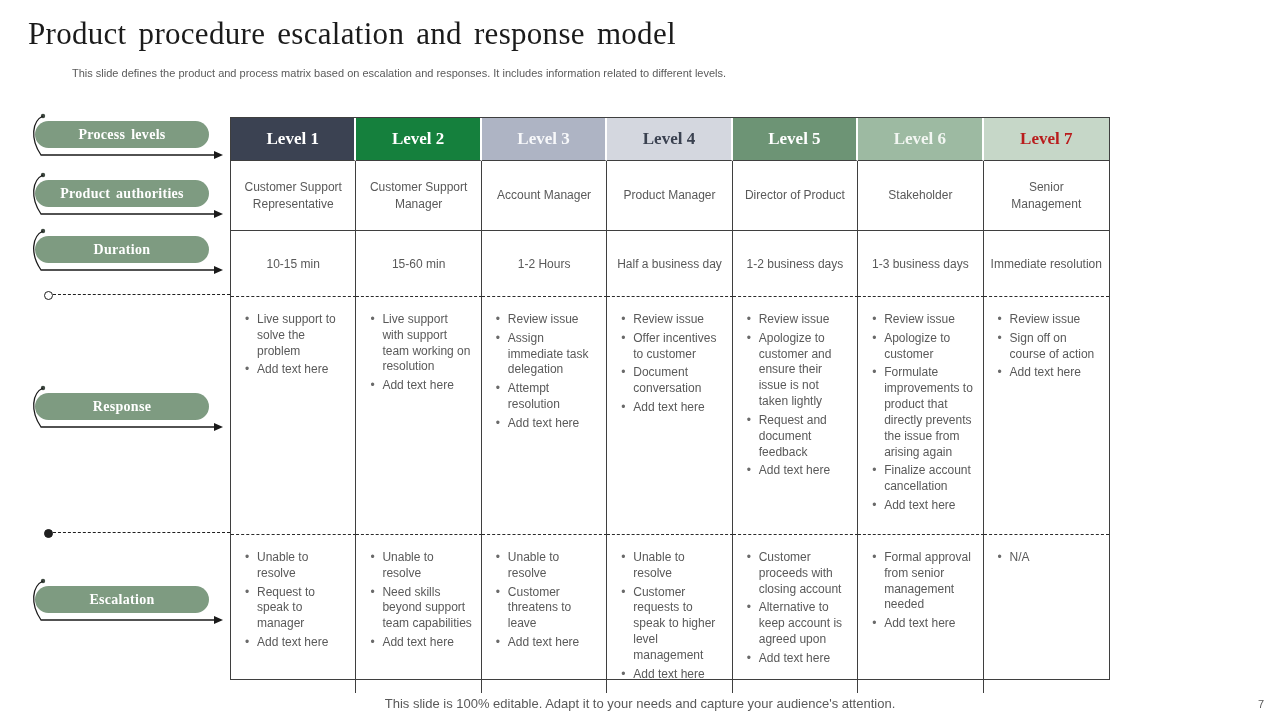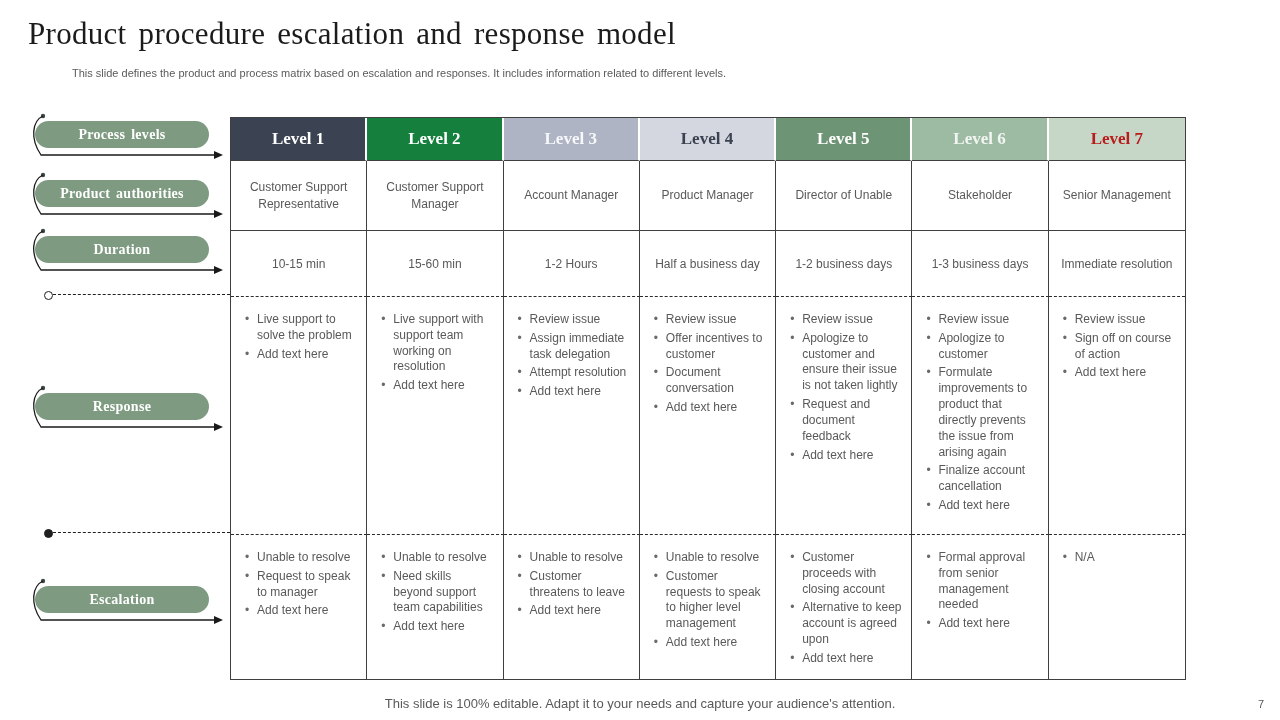--- a/index.html
+++ b/index.html
@@ -19,21 +19,21 @@
   .pill-group svg { position:absolute; left:0; top:0; }
   .pill {
     position:absolute; left:5px; top:10px; width:174px; height:27px; border-radius:14px;
     display:flex; align-items:center; justify-content:center;
     color:#ffffff; font-family:"Liberation Serif", serif; font-weight:bold; font-size:14px;
     letter-spacing:0.3px; word-spacing:2px;
   }
 
   
   .matrix {
-    position:absolute; left:230px; top:117px; width:956px; height:563px;
+    position:absolute; left:230px; top:117px; width:880px; height:563px;
     display:grid; grid-template-columns:repeat(7,1fr);
     grid-template-rows:43px 70px 65px 238px 1fr;
     border:1px solid #3f3f3f; box-sizing:border-box; background:#fff;
   }
   .cell { box-sizing:border-box; border-right:1px solid #3f3f3f; font-size:12px; color:#595959; }
   .cell.last { border-right:none; }
   .hcell {
     display:flex; align-items:center; justify-content:center;
     font-family:"Liberation Serif", serif; font-weight:bold; font-size:17px;
     border-right:2px solid #ffffff; border-bottom:1px solid #3f3f3f;
@@ -122,21 +122,21 @@
     <div class="cell hcell" style="background-color: rgb(174, 180, 196); color: rgb(247, 248, 250);">Level 3</div>
     <div class="cell hcell" style="background-color: rgb(212, 215, 223); color: rgb(58, 65, 80);">Level 4</div>
     <div class="cell hcell" style="background-color: rgb(109, 148, 117); color: rgb(255, 255, 255);">Level 5</div>
     <div class="cell hcell" style="background-color: rgb(157, 186, 162); color: rgb(242, 246, 242);">Level 6</div>
     <div class="cell hcell last" style="background-color: rgb(198, 215, 200); color: #b91c1c;">Level 7</div>
 
     <div class="cell acell">Customer Support Representative</div>
     <div class="cell acell">Customer Support Manager</div>
     <div class="cell acell">Account Manager</div>
     <div class="cell acell">Product Manager</div>
-    <div class="cell acell">Director of Unable</div>
+    <div class="cell acell">Director of Product</div>
     <div class="cell acell">Stakeholder</div>
     <div class="cell acell last">Senior Management</div>
 
     <div class="cell dcell">10-15 min</div>
     <div class="cell dcell">15-60 min</div>
     <div class="cell dcell">1-2 Hours</div>
     <div class="cell dcell">Half a business day</div>
     <div class="cell dcell">1-2 business days</div>
     <div class="cell dcell">1-3 business days</div>
     <div class="cell dcell last">Immediate resolution</div>

